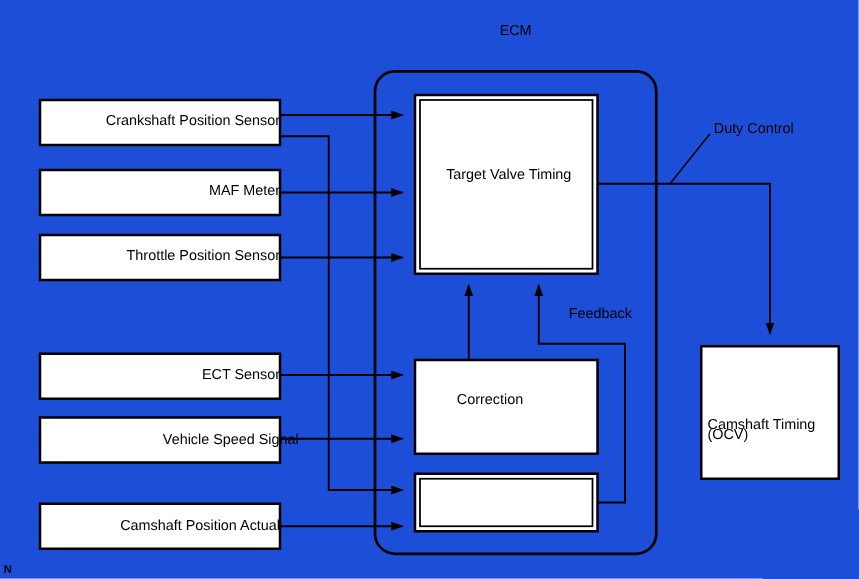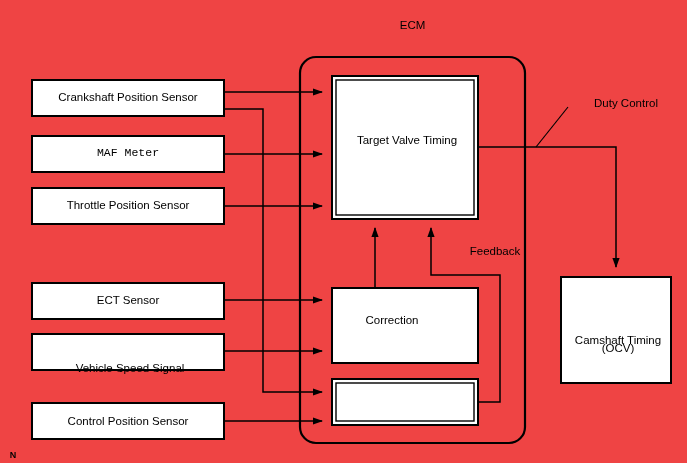--- a/index.html
+++ b/index.html
@@ -9,21 +9,21 @@
     background: #ffffff;
   }
   body {
     font-family: "Liberation Sans", sans-serif;
     color: #000000;
   }
   #diagram-root {
     position: relative;
     width: 687px;
     height: 463px;
-    background: #ef4444;
+    background: #1d4ed8;
     overflow: hidden;
   }
   svg.layer {
     position: absolute;
     left: 0;
     top: 0;
     width: 687px;
     height: 463px;
   }
   .txt {
@@ -31,24 +31,25 @@
     font-family: "Liberation Sans", sans-serif;
     font-size: 11.5px;
     line-height: 14px;
     color: #000000;
     white-space: pre;
   }
   .txt-center {
     text-align: center;
   }
   .txt-left {
-    text-align: center;
+    text-align: left;
   }
   .sensor-label {
     font-size: 11.5px;
+    text-align: right;
   }
   .ecm-title {
     font-size: 11.5px;
   }
   .corner-mark {
     font-size: 9px;
     font-weight: bold;
   }
 </style>
 </head>
@@ -104,25 +105,25 @@
     <path d="M478,402 L500,402 L500,275 L431,275 L431,228" fill="none" stroke="#000000" stroke-width="1.5" marker-end="url(#arrow-up)"></path>
 
     <path d="M478,147 L616,147 L616,267" fill="none" stroke="#000000" stroke-width="1.5" marker-end="url(#arrow)"></path>
 
     <path d="M536,147 L568,107" fill="none" stroke="#000000" stroke-width="1.2"></path>
   </svg>
 
   <div class="txt txt-center ecm-title" style="left:340px; top:18px; width:145px;">ECM</div>
 
   <div class="txt txt-center sensor-label" style="left:32px; top:90px; width:192px;">Crankshaft Position Sensor</div>
-  <div class="txt txt-center sensor-label" style="left:32px; top:146px; width:192px;font-family:Liberation Mono, monospace;">MAF Meter</div>
+  <div class="txt txt-center sensor-label" style="left:32px; top:146px; width:192px;">MAF Meter</div>
   <div class="txt txt-center sensor-label" style="left:32px; top:198px; width:192px;">Throttle Position Sensor</div>
   <div class="txt txt-center sensor-label" style="left:32px; top:293px; width:192px;">ECT Sensor</div>
-  <div class="txt txt-center sensor-label" style="left:32px; top:345px; width:196px;margin-top:16px;">Vehicle Speed Signal</div>
-  <div class="txt txt-center sensor-label" style="left:32px; top:414px; width:192px;">Control Position Sensor</div>
+  <div class="txt txt-center sensor-label" style="left:43px; top:345px; width:196px;">Vehicle Speed Signal</div>
+  <div class="txt txt-center sensor-label" style="left:32px; top:414px; width:192px;">Camshaft Position Actual</div>
 
   <div class="txt txt-center" style="left:336px; top:133px; width:142px;">Target Valve Timing</div>
   <div class="txt txt-center" style="left:332px; top:313px; width:120px;">Correction</div>
 
   <div class="txt txt-left" style="left:566px; top:285px; width:104px;margin-top:48px;">Camshaft Timing</div>
   <div class="txt txt-left" style="left:566px; top:315px; width:104px;margin-top:26px;">(OCV)</div>
 
   <div class="txt txt-left" style="left:571px; top:96px; width:110px;">Duty Control</div>
   <div class="txt txt-left" style="left:436px; top:244px; width:80px;margin-left:19px;">Feedback</div>
 

